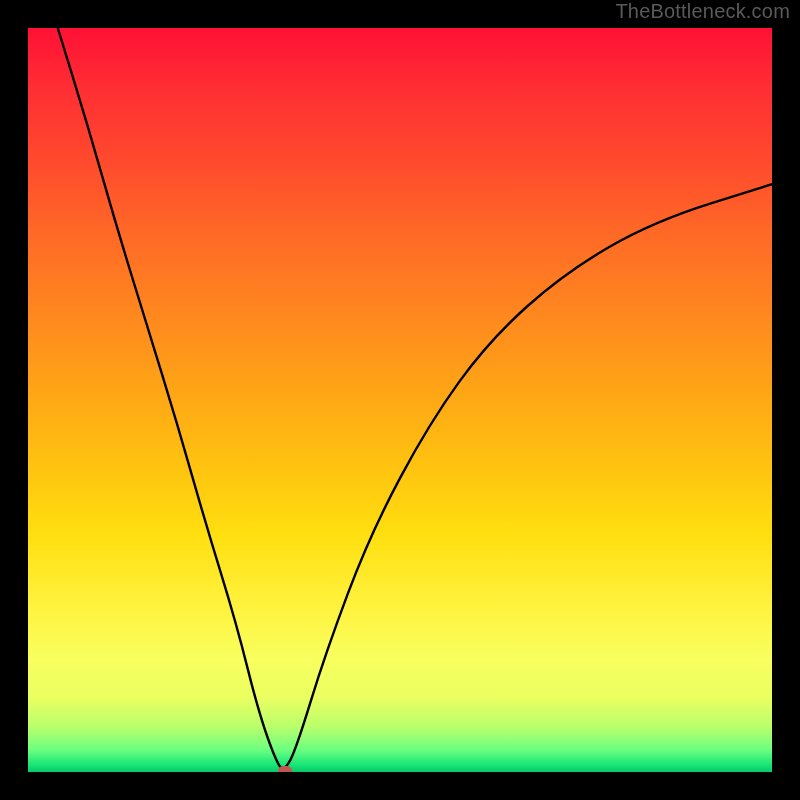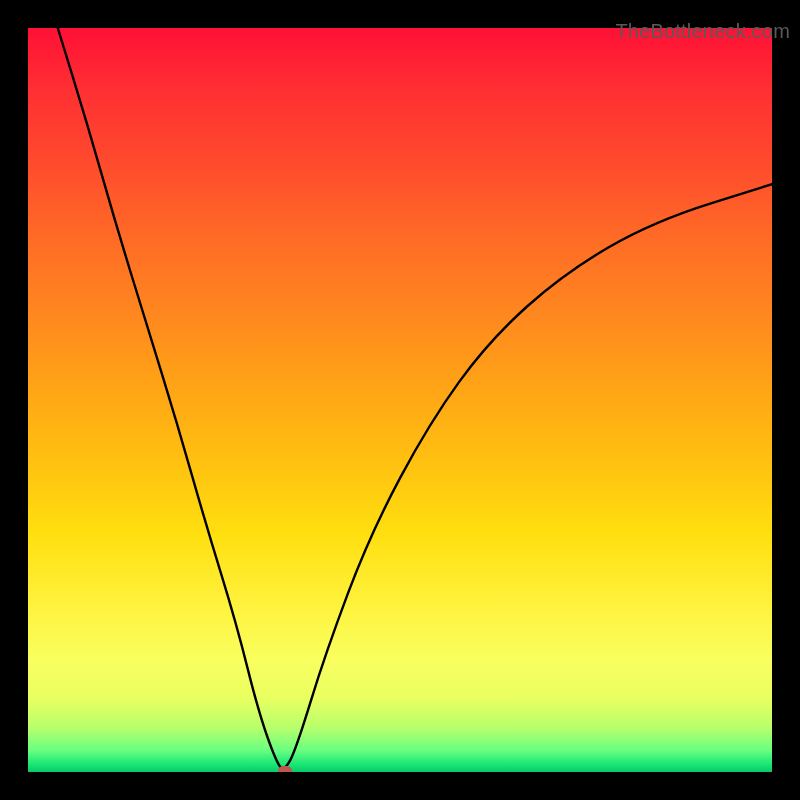--- a/index.html
+++ b/index.html
@@ -12,21 +12,21 @@
     font-family: Arial, Helvetica, sans-serif;
   }
   .frame {
     position: relative;
     width: 800px;
     height: 800px;
     background: #000;
   }
   .watermark {
     position: absolute;
-    top: 20px;
+    top: 0;
     right: 10px;
     font-size: 20px;
     color: #5a5a5a;
     font-weight: 500;
     letter-spacing: 0.2px;
     z-index: 5;
   }
   .plot-area {
     position: absolute;
     left: 28px;

